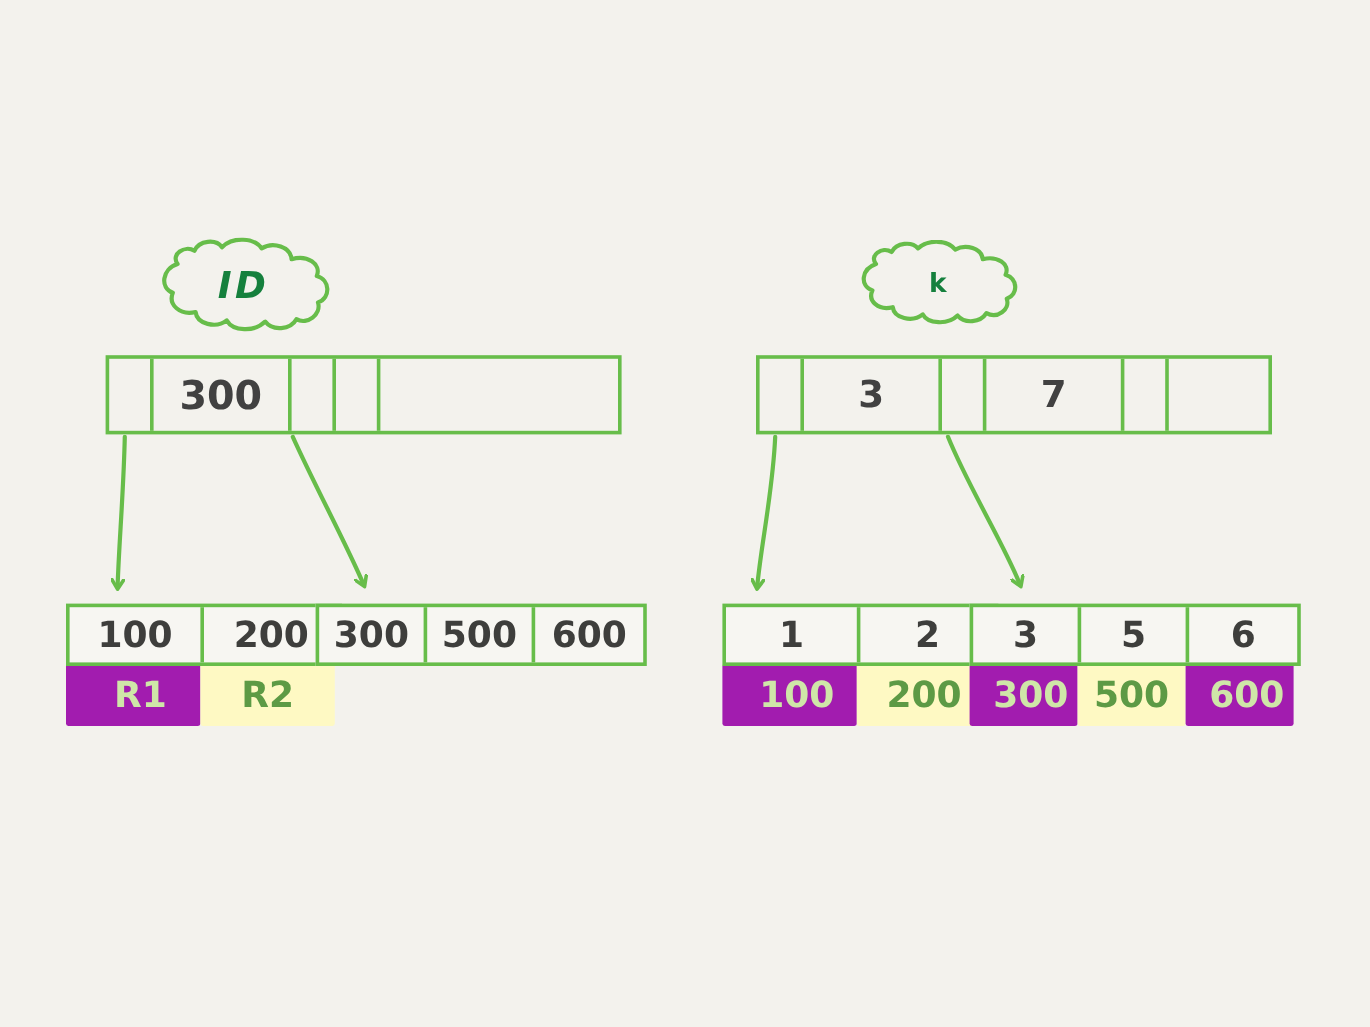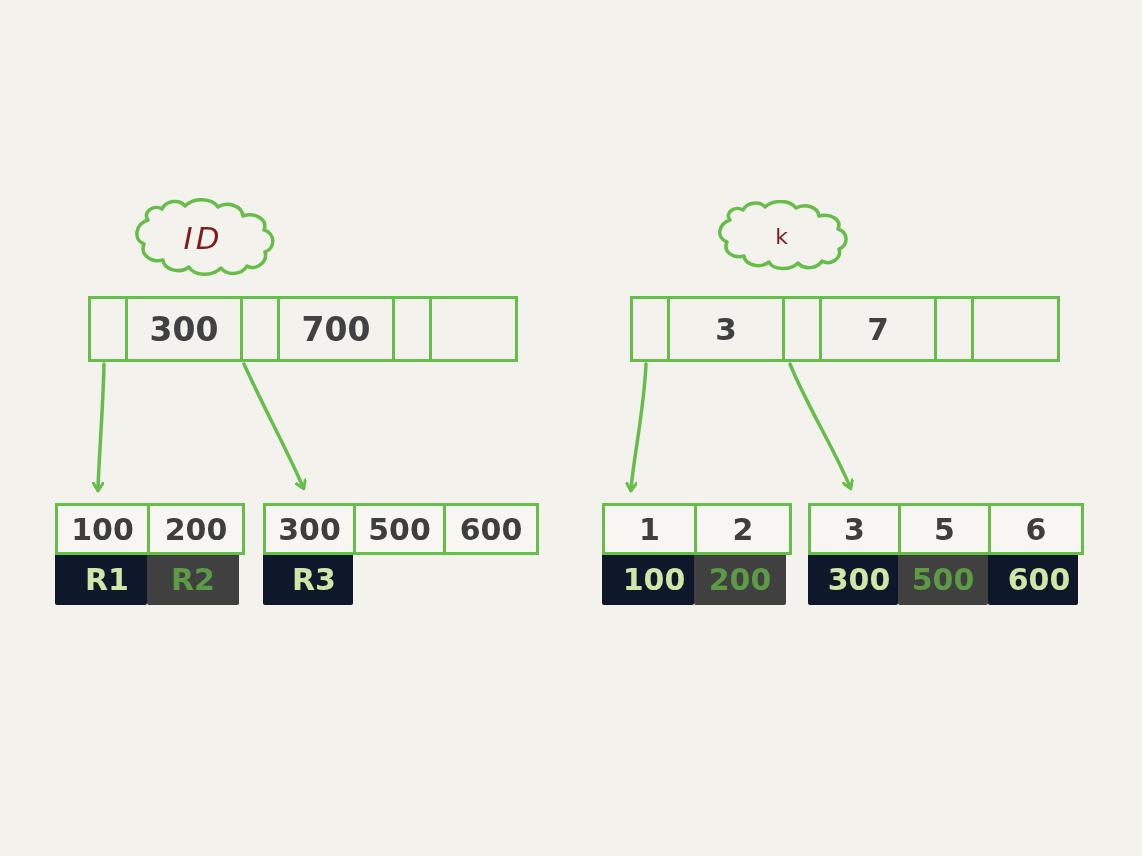--- a/index.html
+++ b/index.html
@@ -20,23 +20,23 @@
   .cloud {
     position: absolute;
     display: flex;
     align-items: center;
     justify-content: center;
   }
   .cloud svg { position: absolute; inset: 0; }
   .cloud-label {
     position: relative;
     z-index: 2;
-    color: #7f1d1d;
-    font-family: "DejaVu Sans", sans-serif;
-    font-weight: normal;
+    color: #15803d;
+    font-family: "DejaVu Sans", sans-serif;
+    font-weight: bold;
     letter-spacing: 1px;
   }
   #cloud-id { left: 122px; top: 198px; width: 162px; height: 80px; }
   #cloud-id .cloud-label { font-size: 31px; font-style: italic; letter-spacing: 3px; }
   #cloud-k  { left: 706px; top: 200px; width: 152px; height: 72px; }
   #cloud-k .cloud-label { font-size: 22px; }
 
   
   .internal-node {
     position: absolute;
@@ -101,29 +101,29 @@
   .leaf-recs .rcell {
     display: flex;
     align-items: center;
     justify-content: center;
     font-size: 30px;
     font-weight: bold;
     font-family: "DejaVu Sans", sans-serif;
     box-sizing: border-box;
     border-radius: 2px;
   }
-  .rcell.dark  { background: #0f172a; color: #cfe6a8; padding-left: 12px; }
-  .rcell.light { background: #404040; color: #5d9a45; }
+  .rcell.dark  { background: #a21caf; color: #cfe6a8; padding-left: 12px; }
+  .rcell.light { background: #fef9c3; color: #5d9a45; }
 
   #leaf-a { left: 55px;  top: 503px; }
   #leaf-b { left: 263px; top: 503px; }
   #leaf-c { left: 602px; top: 503px; }
   #leaf-d { left: 808px; top: 503px; }
 
-  .w2 { width: 92px; }
+  .w2 { width: 112px; }
   .w3 { width: 90px; }
 
   
   #arrows {
     position: absolute;
     left: 0; top: 0;
     width: 1142px;
     height: 856px;
     pointer-events: none;
     z-index: 0;
@@ -171,21 +171,20 @@
                C84,71 67,70 63,62 C54,69 39,65 38,56
                C26,59 17,51 21,42 C10,38 12,24 24,20 Z" fill="none" stroke="#67bd4a" stroke-width="3.5" stroke-linejoin="round" stroke-linecap="round"></path>
     </svg>
     <span class="cloud-label">k</span>
   </div>
 
   <div class="internal-node" id="node-id">
     <div class="cell ptr"></div>
     <div class="cell key">300</div>
     <div class="cell ptr"></div>
-    <div class="cell key">700</div>
     <div class="cell ptr"></div>
     <div class="cell free"></div>
   </div>
 
   <div class="internal-node" id="node-k">
     <div class="cell ptr"></div>
     <div class="cell key">3</div>
     <div class="cell ptr"></div>
     <div class="cell key">7</div>
     <div class="cell ptr"></div>
@@ -203,21 +202,20 @@
     </div>
   </div>
 
   <div class="leaf" id="leaf-b">
     <div class="leaf-keys">
       <div class="kcell w3">300</div>
       <div class="kcell w3">500</div>
       <div class="kcell w3">600</div>
     </div>
     <div class="leaf-recs">
-      <div class="rcell dark w3">R3</div>
     </div>
   </div>
 
   <div class="leaf" id="leaf-c">
     <div class="leaf-keys">
       <div class="kcell w2">1</div>
       <div class="kcell w2">2</div>
     </div>
     <div class="leaf-recs">
       <div class="rcell dark w2">100</div>

